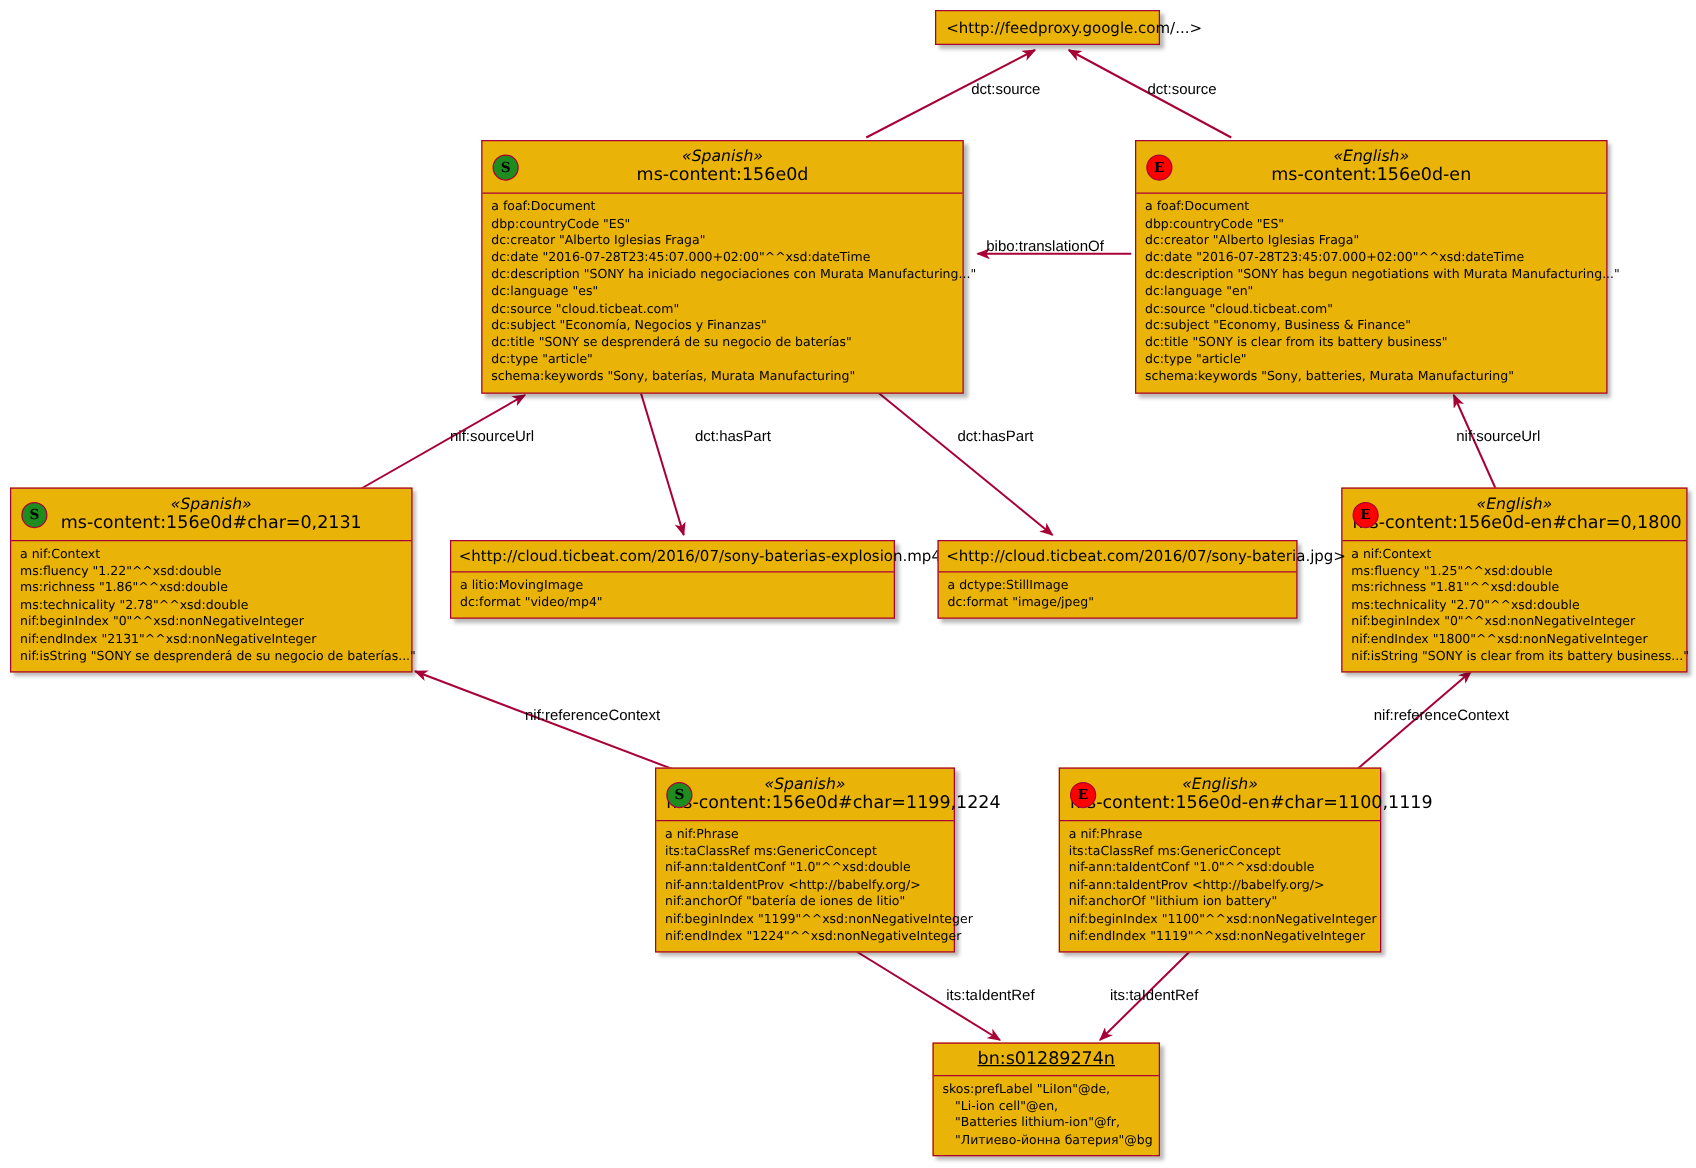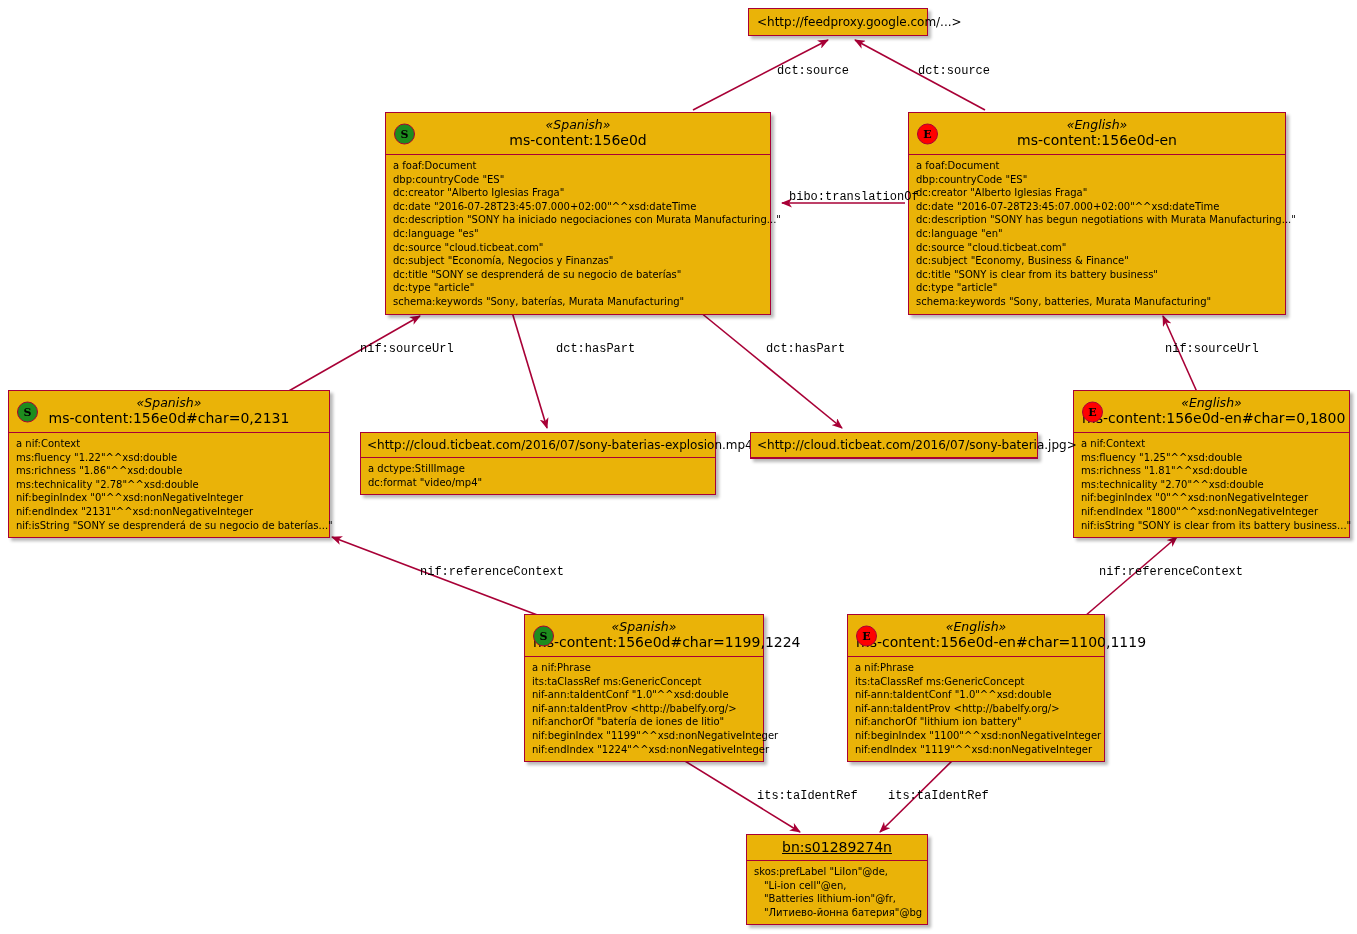--- a/index.html
+++ b/index.html
@@ -82,21 +82,21 @@
     font-size: 12px;
     line-height: 16px;
     white-space: nowrap;
     text-align: center;
   }
   .edge-label {
     position: absolute;
     font-size: 12px;
     color: #000000;
     white-space: nowrap;
-    font-family: Liberation Mono, monospace;
+    font-family: Liberation Sans, sans-serif;
   }
 </style>
 </head>
 <body>
 
 <div id="canvas">
 
   <svg id="edges" viewBox="0 0 1357 934">
     <defs>
       <marker id="arrow" markerWidth="11" markerHeight="9" refX="10" refY="4.5" orient="auto" markerUnits="userSpaceOnUse">
@@ -207,28 +207,32 @@
       <div class="line">nif:endIndex "1800"^^xsd:nonNegativeInteger</div>
       <div class="line">nif:isString "SONY is clear from its battery business..."</div>
     </div>
   </div>
 
   <div class="node" style="left:360px; top:432px; width:356px;">
     <div class="node-header" style="padding:4px 6px;">
       <div class="uri-title">&lt;http://cloud.ticbeat.com/2016/07/sony-baterias-explosion.mp4&gt;</div>
     </div>
     <div class="node-body">
-      <div class="line">a dctype:StillImage</div>
+      <div class="line">a litio:MovingImage</div>
       <div class="line">dc:format "video/mp4"</div>
     </div>
   </div>
 
   <div class="node" style="left:750px; top:432px; width:288px;">
     <div class="node-header" style="padding:4px 6px;">
       <div class="uri-title">&lt;http://cloud.ticbeat.com/2016/07/sony-bateria.jpg&gt;</div>
+    </div>
+    <div class="node-body">
+      <div class="line">a dctype:StillImage</div>
+      <div class="line">dc:format "image/jpeg"</div>
     </div>
   </div>
 
   <div class="node" style="left:524px; top:614px; width:240px;">
     <div class="node-header">
       <span class="lang-badge es">S</span>
       <div class="stereotype">«Spanish»</div>
       <div class="node-title">ms-content:156e0d#char=1199,1224</div>
     </div>
     <div class="node-body">

